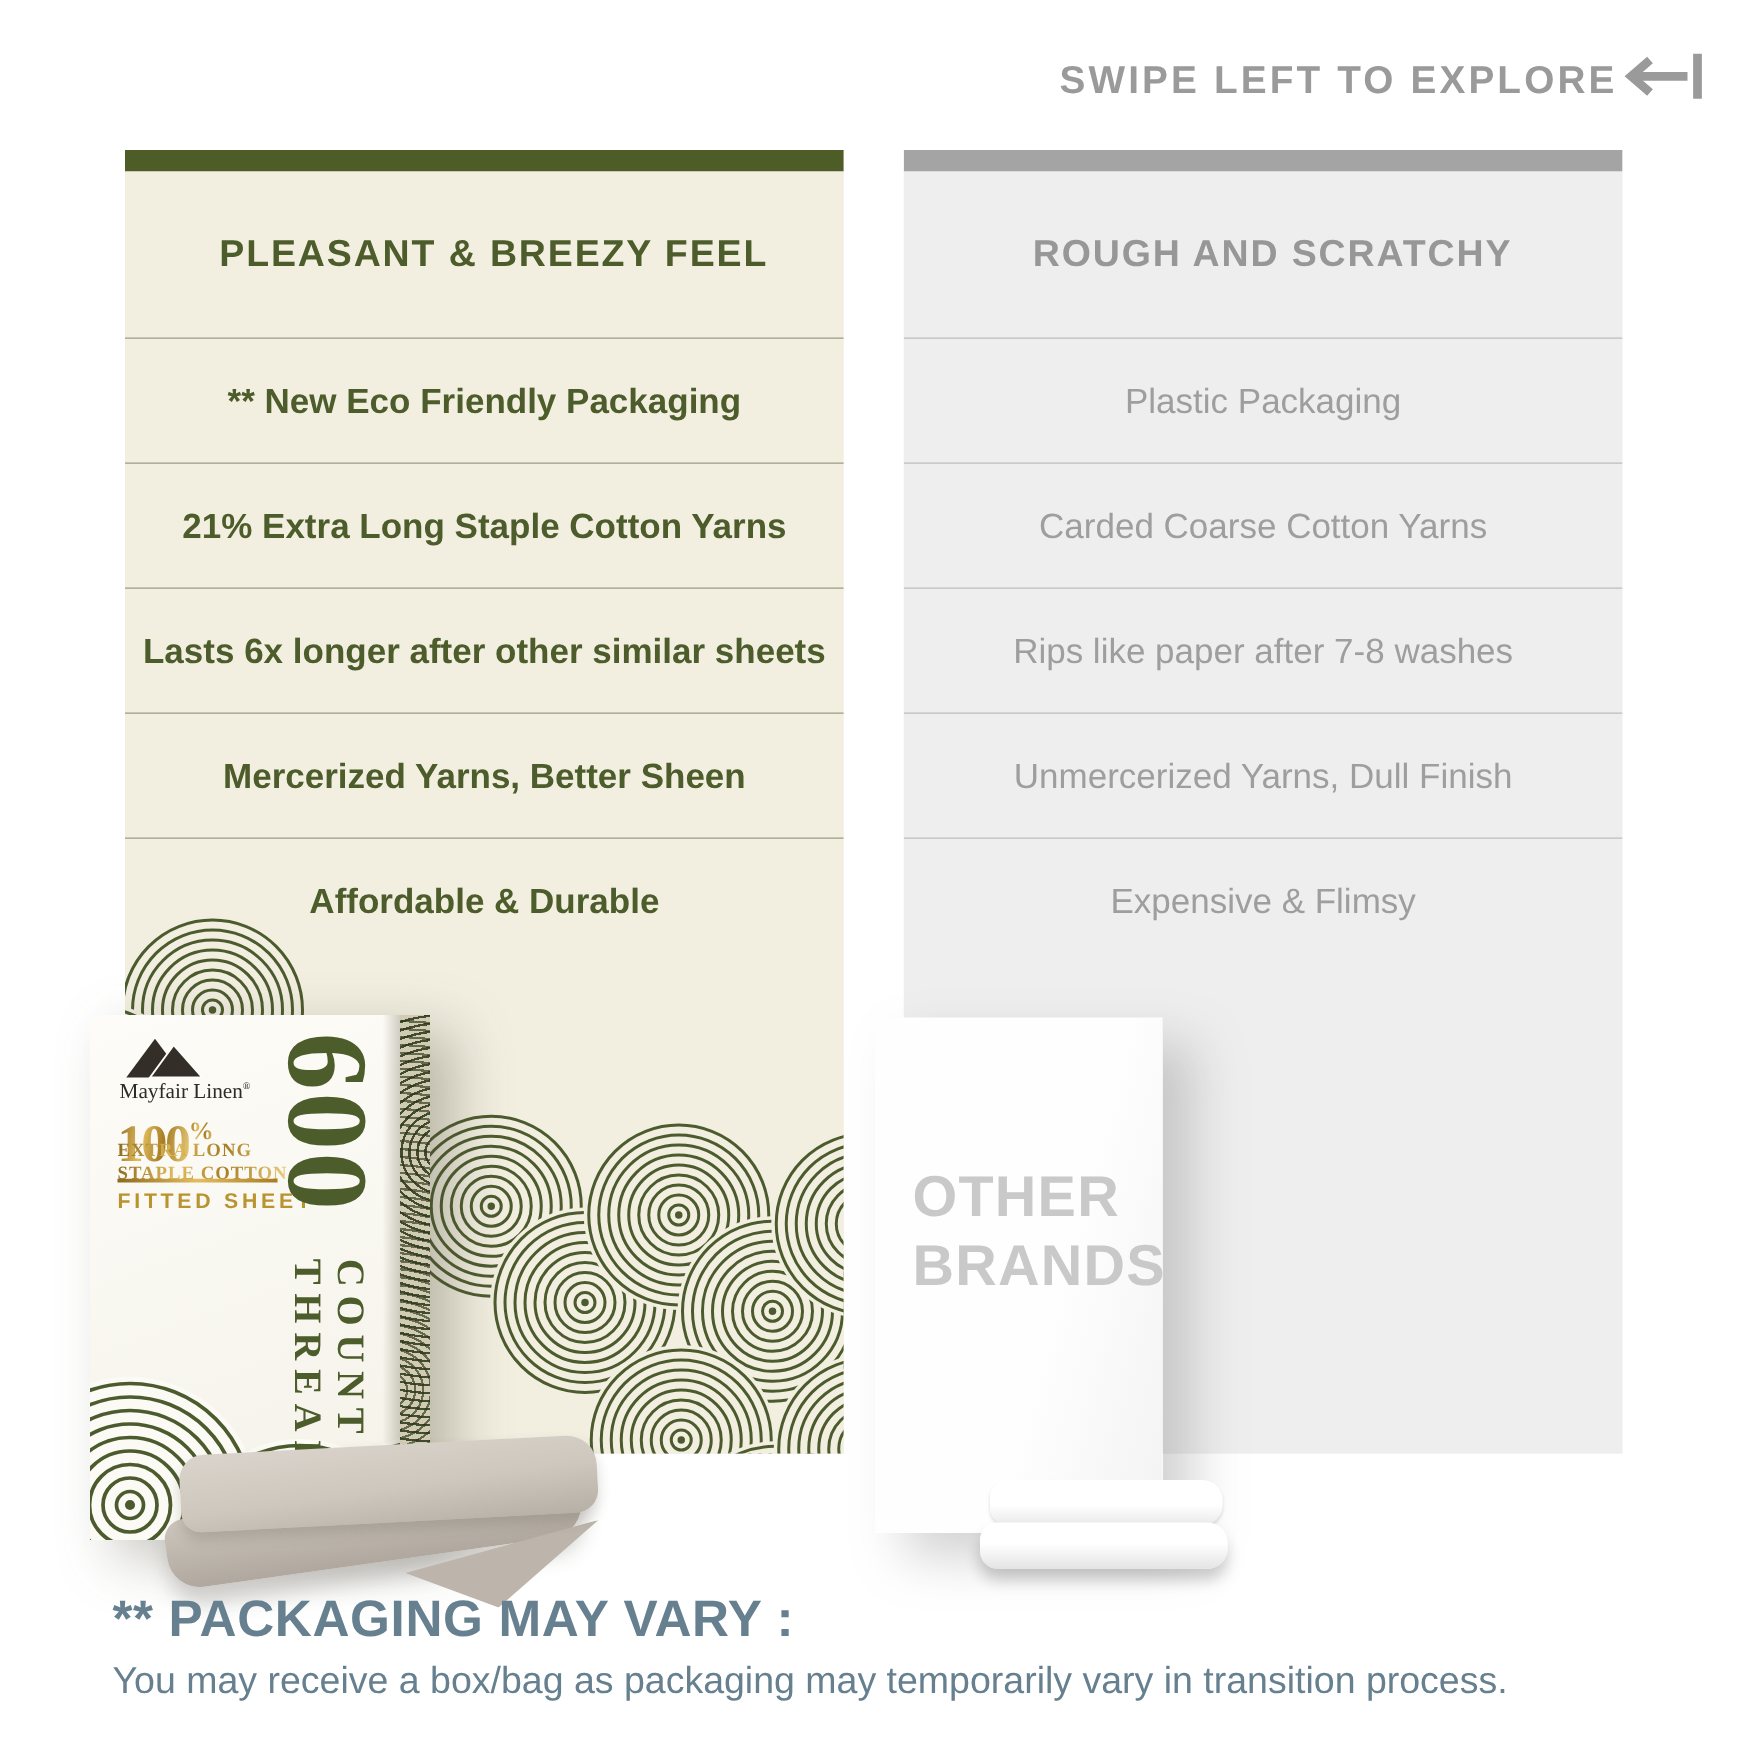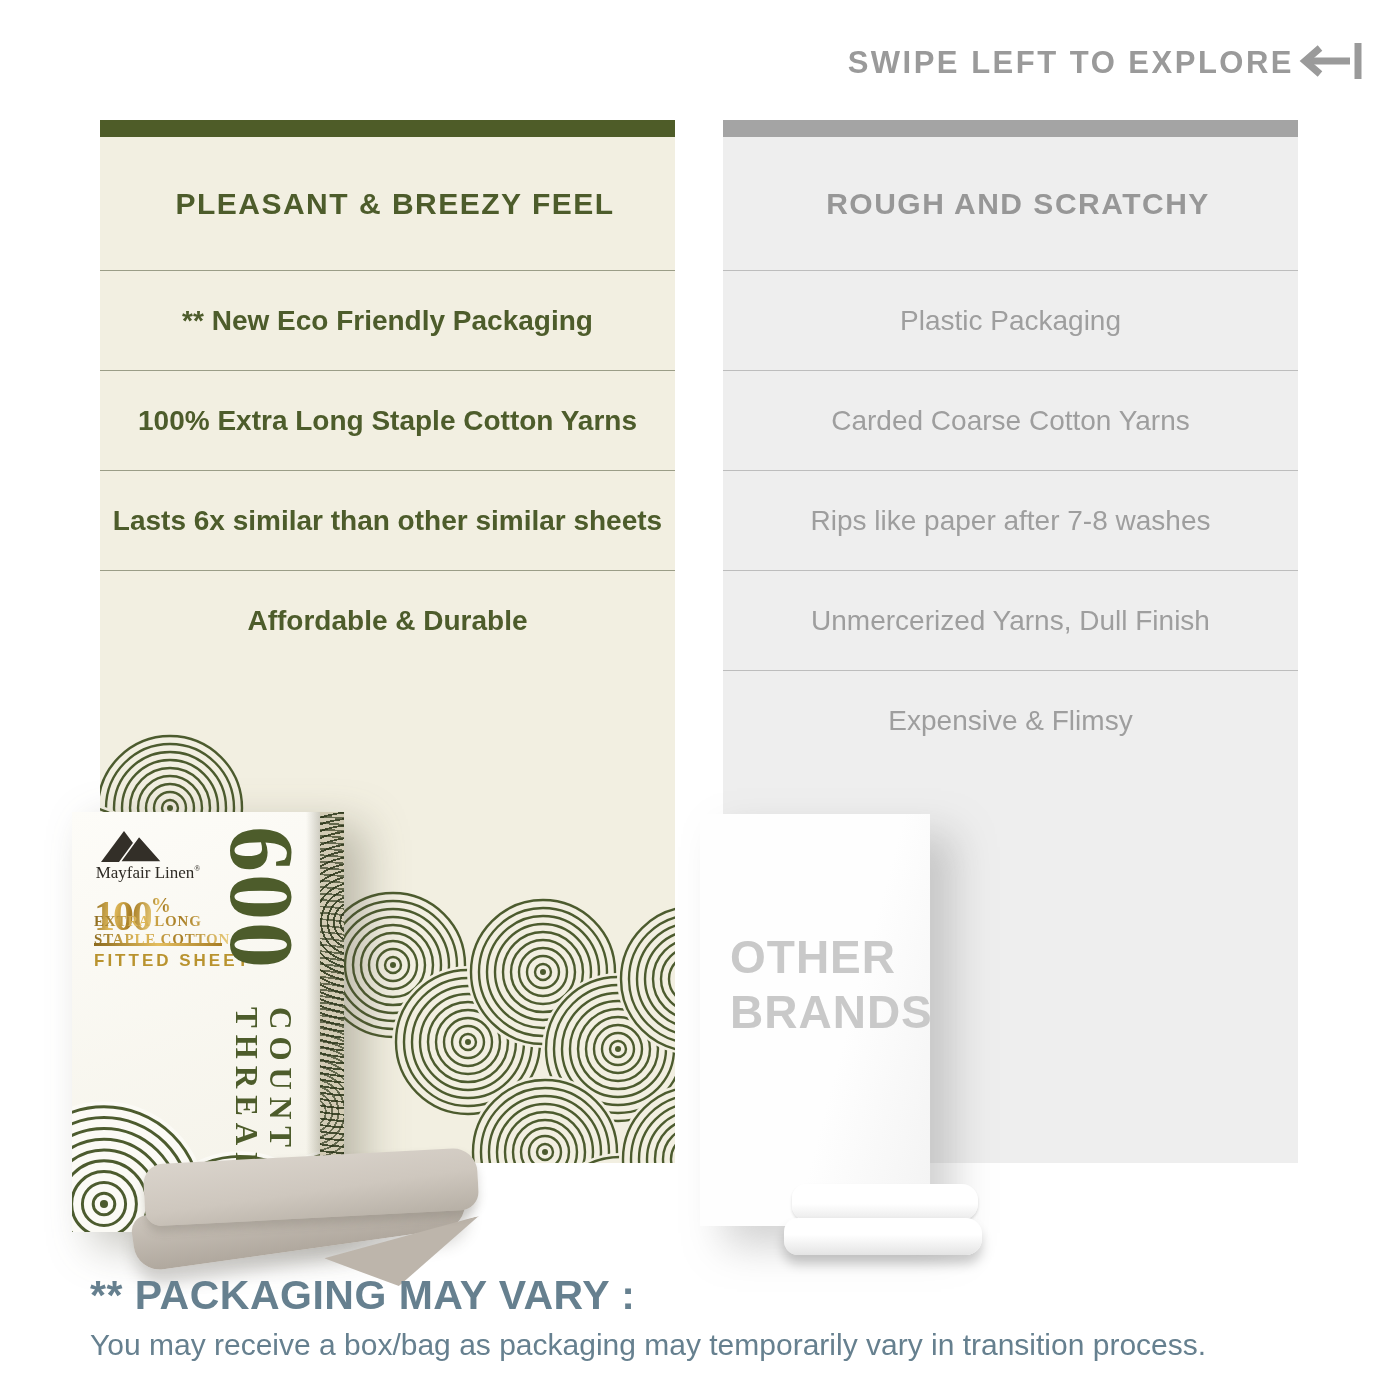--- a/index.html
+++ b/index.html
@@ -112,22 +112,23 @@
       <use href="#fan" x="593" y="859"></use>
       <use href="#fan" x="445" y="1032"></use>
       <use href="#fan" x="520" y="1109"></use>
       <use href="#fan" x="595" y="1039"></use>
       <use href="#fan" x="668" y="1116"></use>
     </svg>
     <div class="topbar"></div>
     <div class="head">PLEASANT &amp; BREEZY FEEL</div>
     <div class="rows">
       <div class="c-row">** New Eco Friendly Packaging</div>
-      <div class="c-row">100% Extra Long Staple Cotton Yarns</div>
-      <div class="c-row">Lasts 6x similar than other similar sheets</div>
+      <div class="c-row">21% Extra Long Staple Cotton Yarns</div>
+      <div class="c-row">Lasts 6x longer after other similar sheets</div>
+      <div class="c-row">Mercerized Yarns, Better Sheen</div>
       <div class="c-row">Affordable &amp; Durable</div>
     </div>
   </section>
 
   <section class="panel panel-right">
     <div class="topbar"></div>
     <div class="head">ROUGH AND SCRATCHY</div>
     <div class="rows">
       <div class="c-row">Plastic Packaging</div>
       <div class="c-row">Carded Coarse Cotton Yarns</div>

